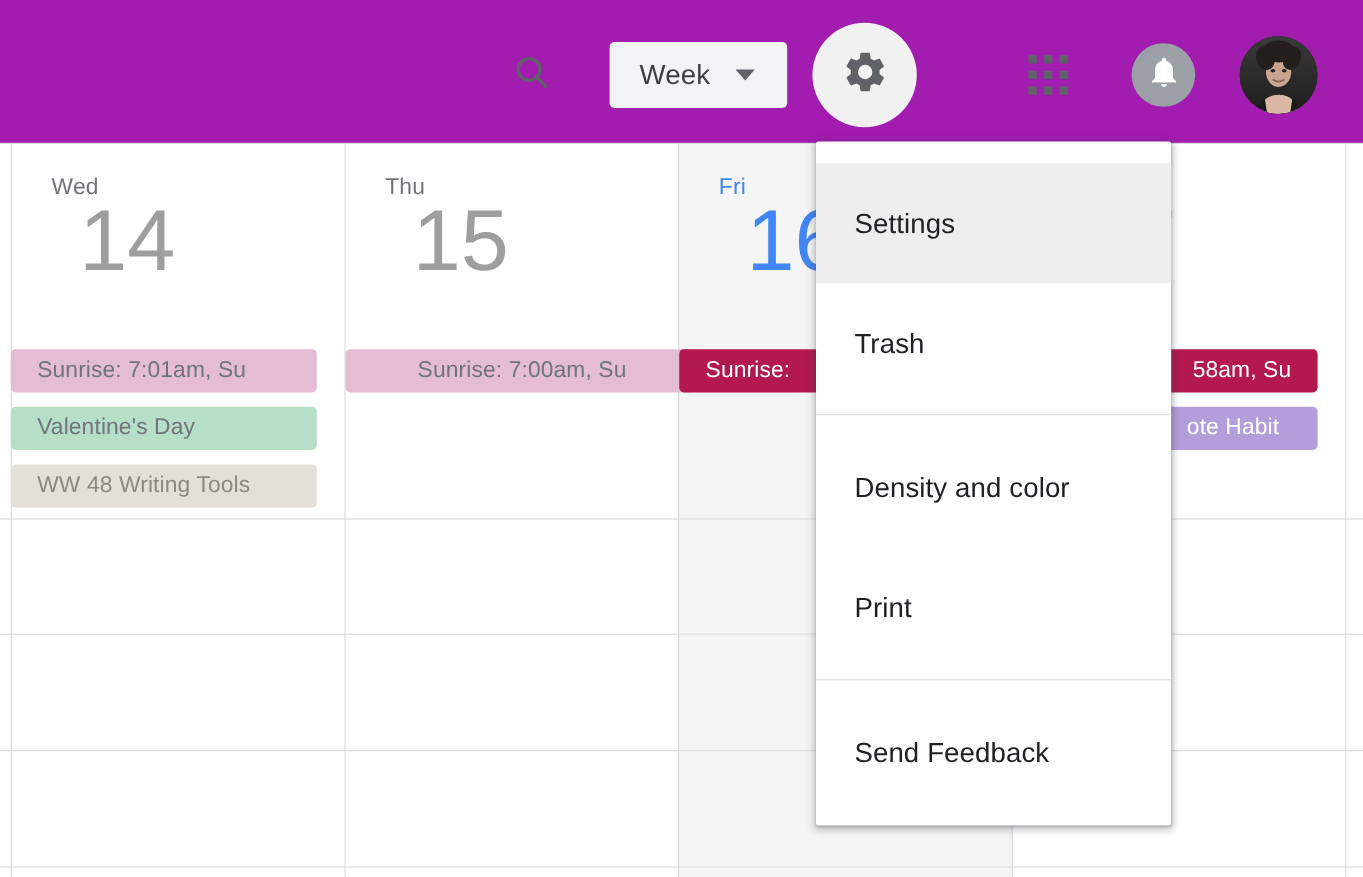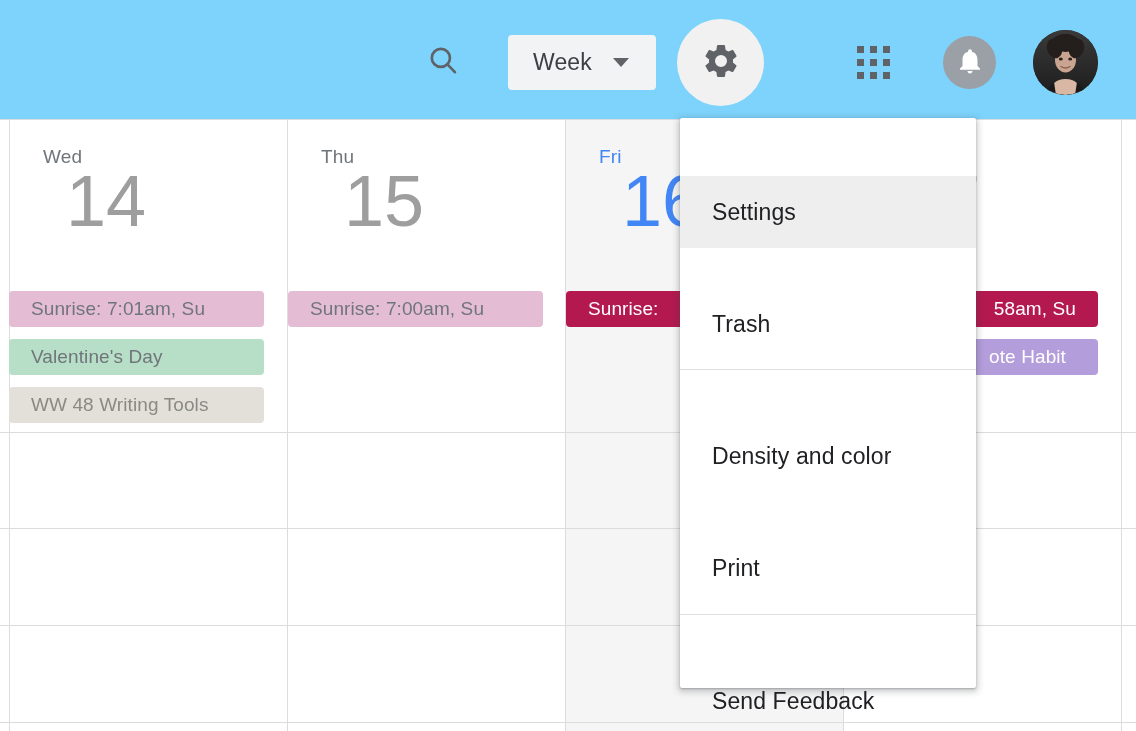--- a/index.html
+++ b/index.html
@@ -7,21 +7,21 @@
     width: 1136px; height: 731px;
     background: #ffffff;
     font-family: "Liberation Sans", sans-serif;
     overflow: hidden;
   }
   #root { position: relative; width: 1136px; height: 731px; overflow: hidden; background:#fff; }
 
   
   .header {
     position: absolute; left: 0; top: 0; width: 1136px; height: 120px;
-    background: #7dd3fc;
+    background: #a21caf;
     border-bottom: 1px solid #dadce0;
     box-sizing: border-box;
   }
   .search-btn {
     position: absolute; left: 417px; top: 36px; width: 52px; height: 52px;
     display: flex; align-items: center; justify-content: center;
     border-radius: 50%; cursor: pointer;
   }
   .view-select {
     position: absolute; left: 508px; top: 35px; width: 148px; height: 55px;
@@ -100,22 +100,22 @@
   .chip.purple { background: #b39ddb; color: #ffffff; }
 
   
   .menu {
     position: absolute; left: 680px; top: 118px; width: 296px; height: 570px;
     background: #ffffff; border-radius: 2px;
     box-shadow: 0 2px 6px 2px rgba(60,64,67,.25), 0 1px 2px 0 rgba(60,64,67,.30);
     z-index: 40; padding-top: 18px; box-sizing: border-box;
   }
   .menu-item {
-    height: 72px; display: flex; align-items: center; cursor: pointer;
-    font-size: 23px; color: #202124; letter-spacing: .1px; margin-top: 40px;
+    height: 100px; display: flex; align-items: center; cursor: pointer;
+    font-size: 23px; color: #202124; letter-spacing: .1px;
   }
   .menu-item span { padding-left: 32px; }
   .menu-item.active { background: #eeeeee; }
   .menu-sep { height: 1px; background: #e0e0e0; margin: 0; }
   .menu-group { padding: 10px 0; }
   .menu-group.first { padding-top: 0; padding-bottom: 9px; }
 </style>
 </head>
 <body>
 
@@ -230,21 +230,21 @@
     <div class="chip pink" style="left:9px; top:171px; width:255px;">
       <span>Sunrise: 7:01am, Su</span>
     </div>
     <div class="chip green" style="left:9px; top:219px; width:255px;">
       <span>Valentine's Day</span>
     </div>
     <div class="chip beige" style="left:9px; top:267px; width:255px;">
       <span>WW 48 Writing Tools</span>
     </div>
 
-    <div class="chip pink" style="left:288px; top:171px; width:255px;">
+    <div class="chip pink" style="left:288px; top:171px; width:255px;padding-left:38px;">
       <span>Sunrise: 7:00am, Su</span>
     </div>
 
     <div class="chip crimson" style="left:566px; top:171px; width:255px;">
       <span>Sunrise: </span>
     </div>
 
     <div class="chip crimson" style="left:844px; top:171px; width:254px; justify-content:flex-end;">
       <span style="padding-left:0; padding-right:22px;">58am, Su</span>
     </div>

